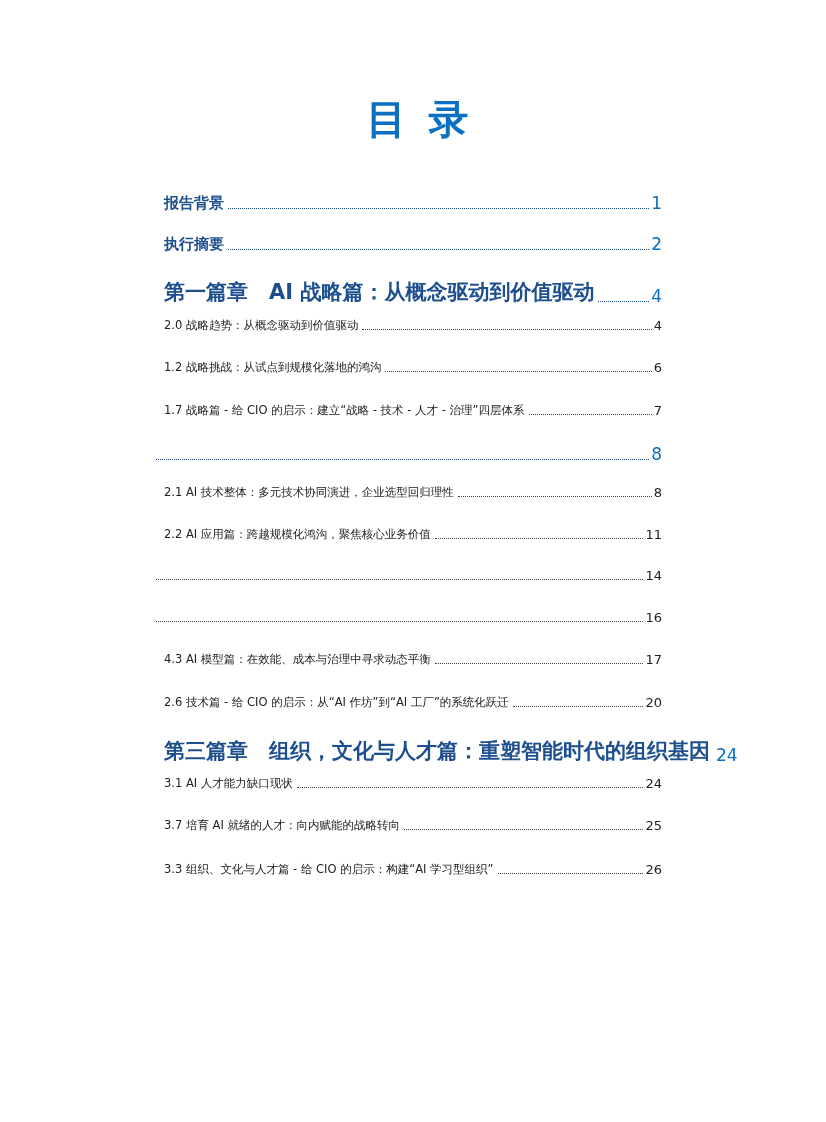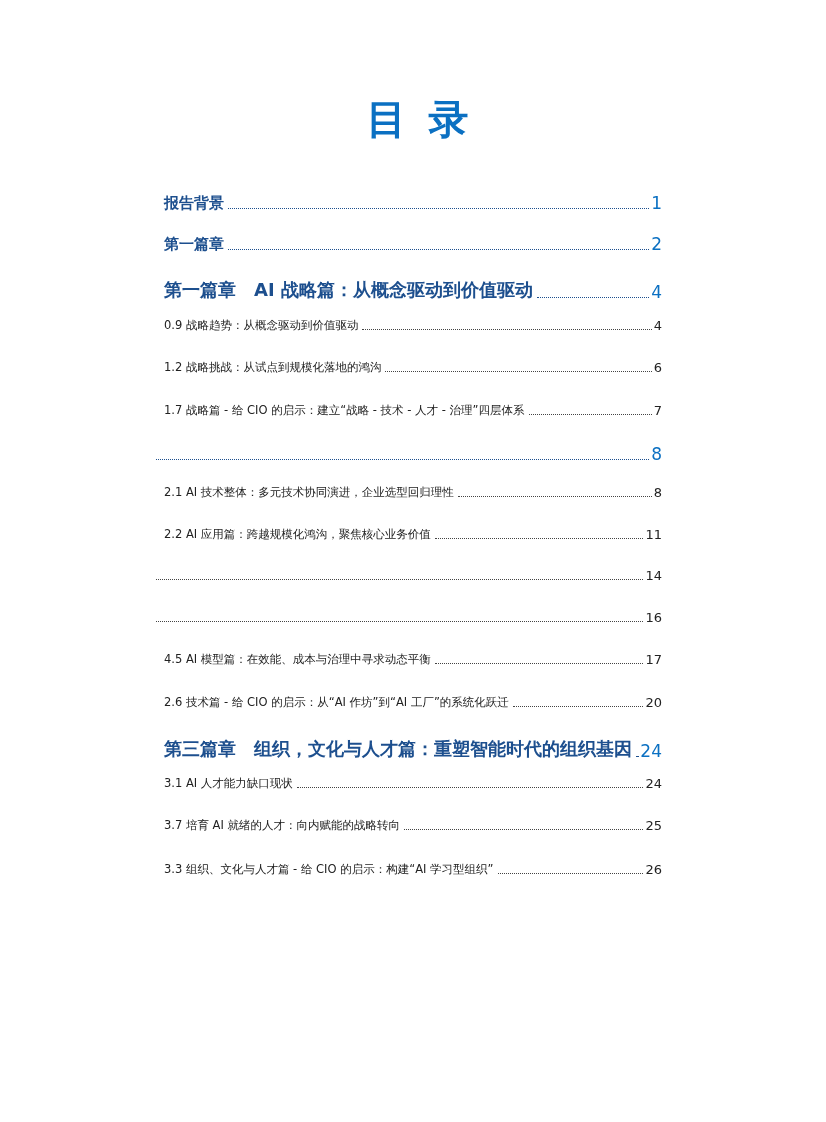--- a/index.html
+++ b/index.html
@@ -63,21 +63,21 @@
     }
     .lvl0 .leader {
       border-bottom-color: #1d4f8e;
     }
     .lvl0 .page {
       font-size: 17px;
       color: #0b70c2;
     }
     
     .lvl1 .label {
-      font-size: 18px;
+      font-size: 21px;
       font-weight: bold;
       color: #1d4f8e;
     }
     .lvl1 .leader {
       border-bottom-color: #1d4f8e;
     }
     .lvl1 .page {
       font-size: 17px;
       color: #0b70c2;
     }
@@ -100,31 +100,31 @@
 
 <div class="page-title">目录</div>
 
 <div class="toc">
   <div class="toc-entry lvl0" style="top:193px">
     <span class="label">报告背景</span>
     <span class="leader"></span>
     <span class="page">1</span>
   </div>
   <div class="toc-entry lvl0" style="top:234px">
-    <span class="label">第一篇章</span>
+    <span class="label">执行摘要</span>
     <span class="leader"></span>
     <span class="page">2</span>
   </div>
   <div class="toc-entry lvl1" style="top:278px">
     <span class="label">第一篇章　AI 战略篇：从概念驱动到价值驱动</span>
     <span class="leader"></span>
     <span class="page">4</span>
   </div>
   <div class="toc-entry lvl2" style="top:318px">
-    <span class="label">0.9 战略趋势：从概念驱动到价值驱动</span>
+    <span class="label">2.0 战略趋势：从概念驱动到价值驱动</span>
     <span class="leader"></span>
     <span class="page">4</span>
   </div>
   <div class="toc-entry lvl2" style="top:360px">
     <span class="label">1.2 战略挑战：从试点到规模化落地的鸿沟</span>
     <span class="leader"></span>
     <span class="page">6</span>
   </div>
   <div class="toc-entry lvl2" style="top:403px">
     <span class="label">1.7 战略篇 - 给 CIO 的启示：建立“战略 - 技术 - 人才 - 治理”四层体系</span>
@@ -147,21 +147,21 @@
   </div>
   <div class="toc-entry lvl2" style="top:568px">
     <span class="leader"></span>
     <span class="page">14</span>
   </div>
   <div class="toc-entry lvl2" style="top:610px">
     <span class="leader"></span>
     <span class="page">16</span>
   </div>
   <div class="toc-entry lvl2" style="top:652px">
-    <span class="label">4.5 AI 模型篇：在效能、成本与治理中寻求动态平衡</span>
+    <span class="label">4.3 AI 模型篇：在效能、成本与治理中寻求动态平衡</span>
     <span class="leader"></span>
     <span class="page">17</span>
   </div>
   <div class="toc-entry lvl2" style="top:695px">
     <span class="label">2.6 技术篇 - 给 CIO 的启示：从“AI 作坊”到“AI 工厂”的系统化跃迁</span>
     <span class="leader"></span>
     <span class="page">20</span>
   </div>
   <div class="toc-entry lvl1" style="top:737px">
     <span class="label">第三篇章　组织，文化与人才篇：重塑智能时代的组织基因</span>

